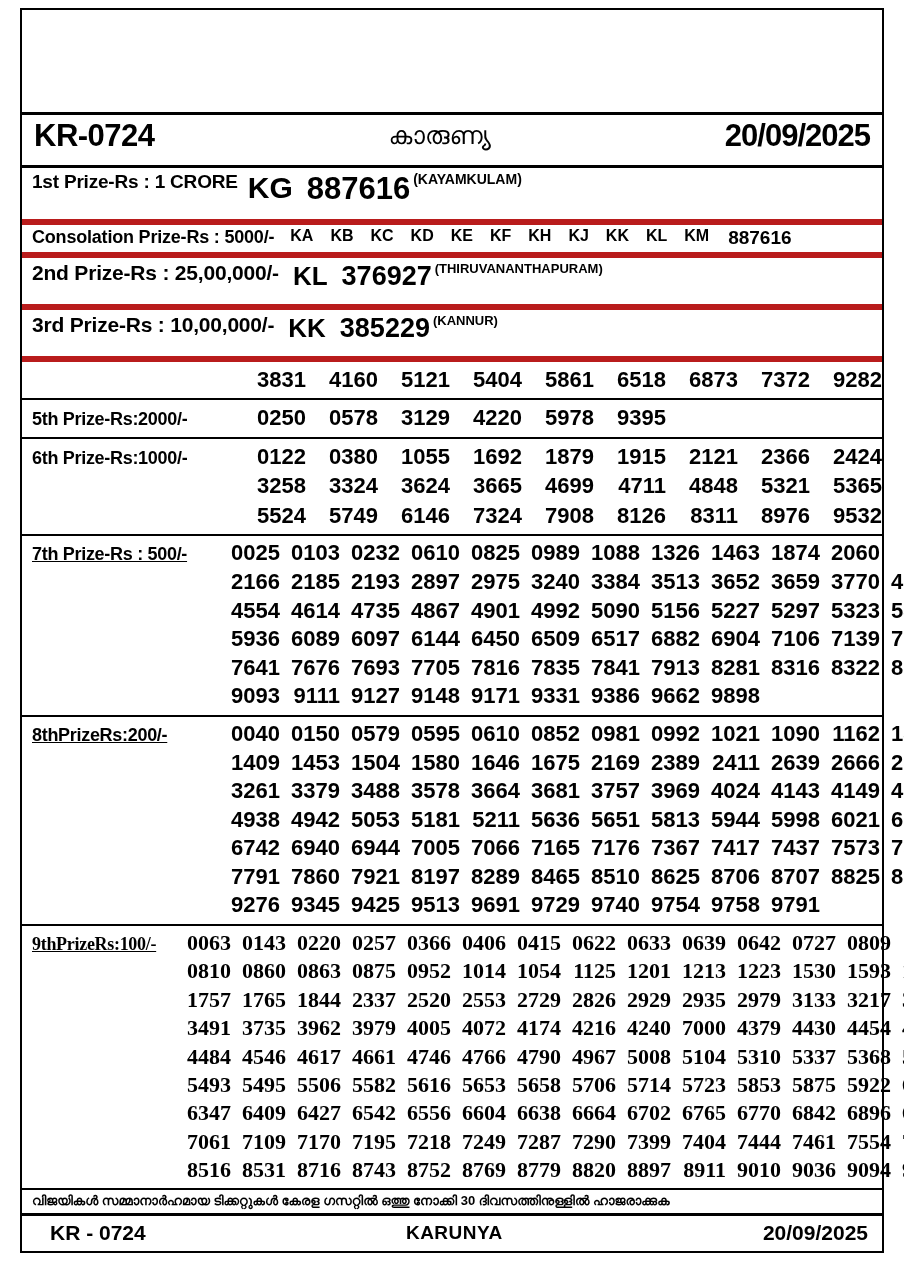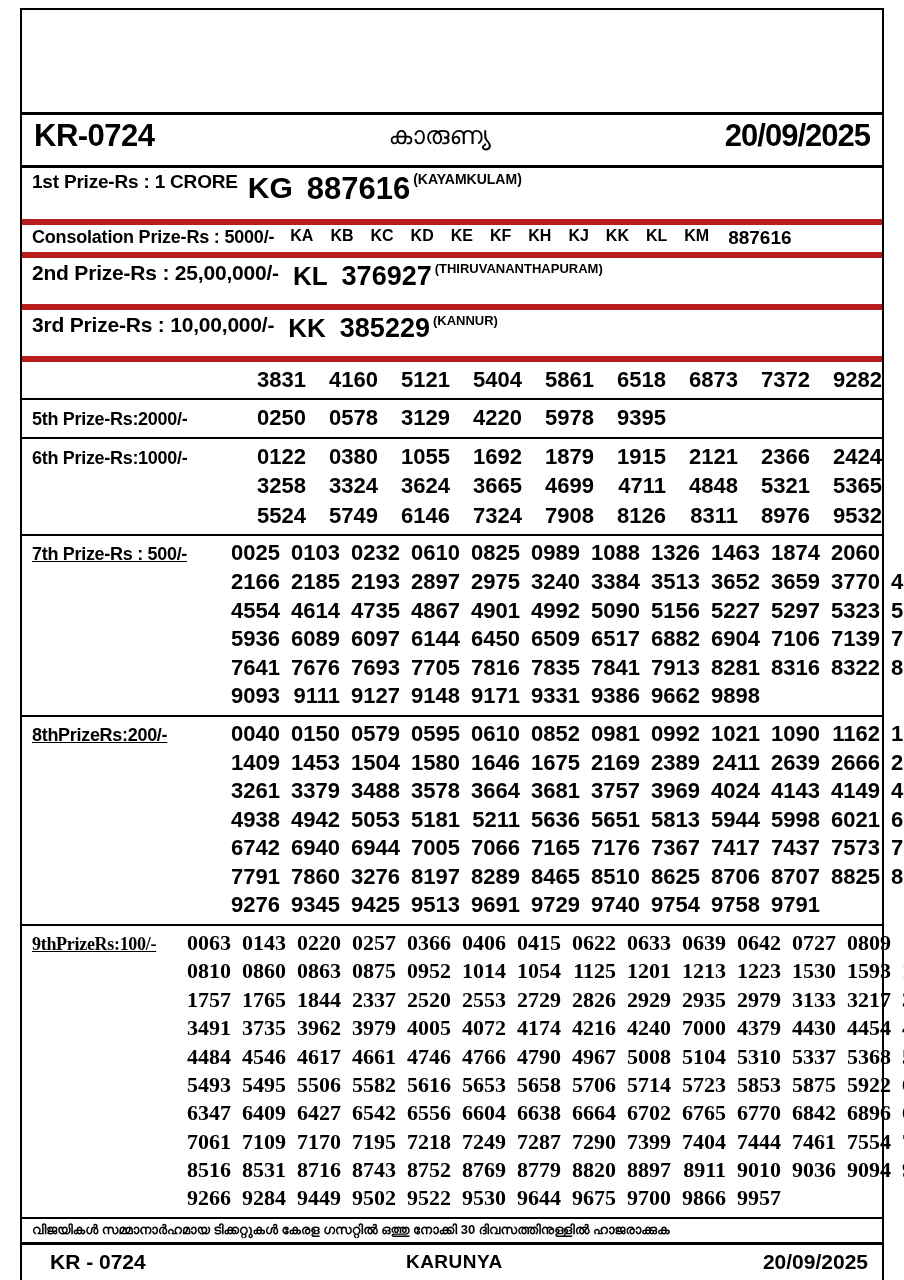--- a/index.html
+++ b/index.html
@@ -459,21 +459,21 @@
           <span class="gnum">7367</span>
           <span class="gnum">7417</span>
           <span class="gnum">7437</span>
           <span class="gnum">7573</span>
           <span class="gnum">7577</span>
         </div>
         <div class="gline">
           <span class="glabel spacer">&nbsp;</span>
           <span class="gnum">7791</span>
           <span class="gnum">7860</span>
-          <span class="gnum">3276</span>
+          <span class="gnum">7921</span>
           <span class="gnum">8197</span>
           <span class="gnum">8289</span>
           <span class="gnum">8465</span>
           <span class="gnum">8510</span>
           <span class="gnum">8625</span>
           <span class="gnum">8706</span>
           <span class="gnum">8707</span>
           <span class="gnum">8825</span>
           <span class="gnum">8827</span>
         </div>
@@ -638,34 +638,20 @@
           <span class="gnum">8769</span>
           <span class="gnum">8779</span>
           <span class="gnum">8820</span>
           <span class="gnum">8897</span>
           <span class="gnum">8911</span>
           <span class="gnum">9010</span>
           <span class="gnum">9036</span>
           <span class="gnum">9094</span>
           <span class="gnum">9161</span>
         </div>
-        <div class="gline">
-          <span class="glabel spacer">&nbsp;</span>
-          <span class="gnum">9266</span>
-          <span class="gnum">9284</span>
-          <span class="gnum">9449</span>
-          <span class="gnum">9502</span>
-          <span class="gnum">9522</span>
-          <span class="gnum">9530</span>
-          <span class="gnum">9644</span>
-          <span class="gnum">9675</span>
-          <span class="gnum">9700</span>
-          <span class="gnum">9866</span>
-          <span class="gnum">9957</span>
-        </div>
       </div>
 
     <div class="footer-note">വിജയികൾ സമ്മാനാർഹമായ ടിക്കറ്റുകൾ കേരള ഗസറ്റിൽ ഒത്തു നോക്കി 30 ദിവസത്തിനുള്ളിൽ ഹാജരാക്കുക</div>
 
     <div class="footer-row">
       <div class="footer-code">KR - 0724</div>
       <div class="footer-name">KARUNYA</div>
       <div class="footer-date">20/09/2025</div>
     </div>
 

